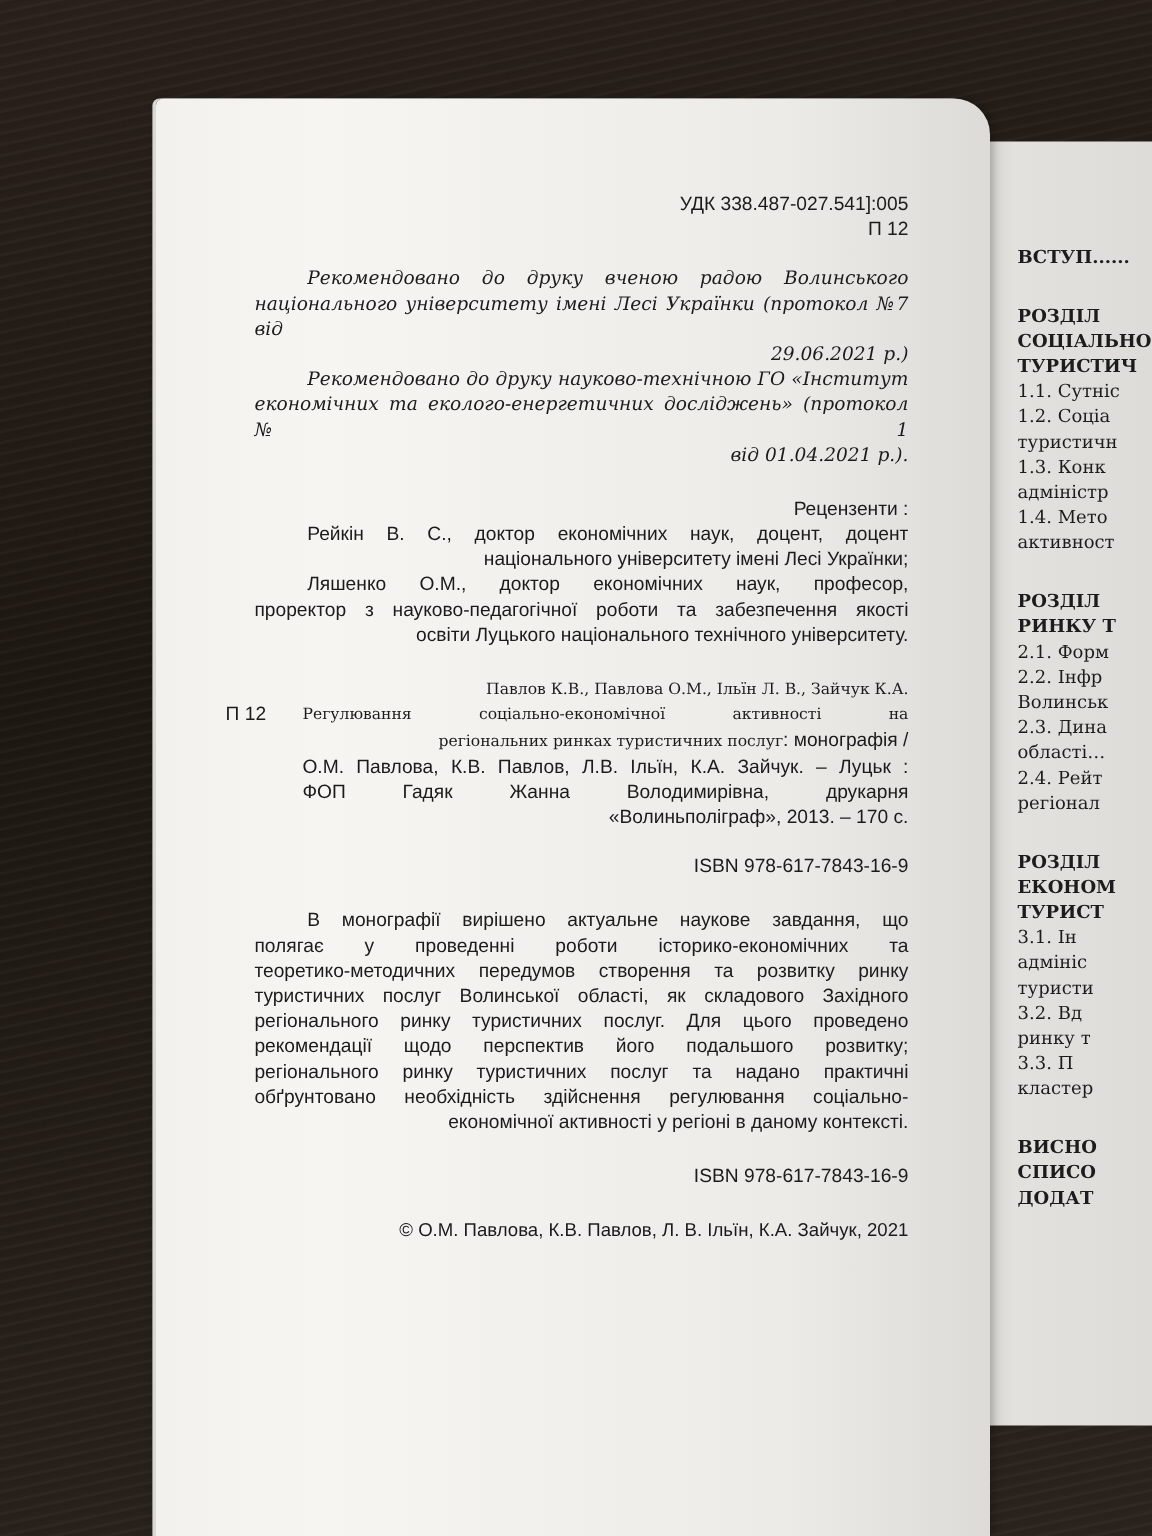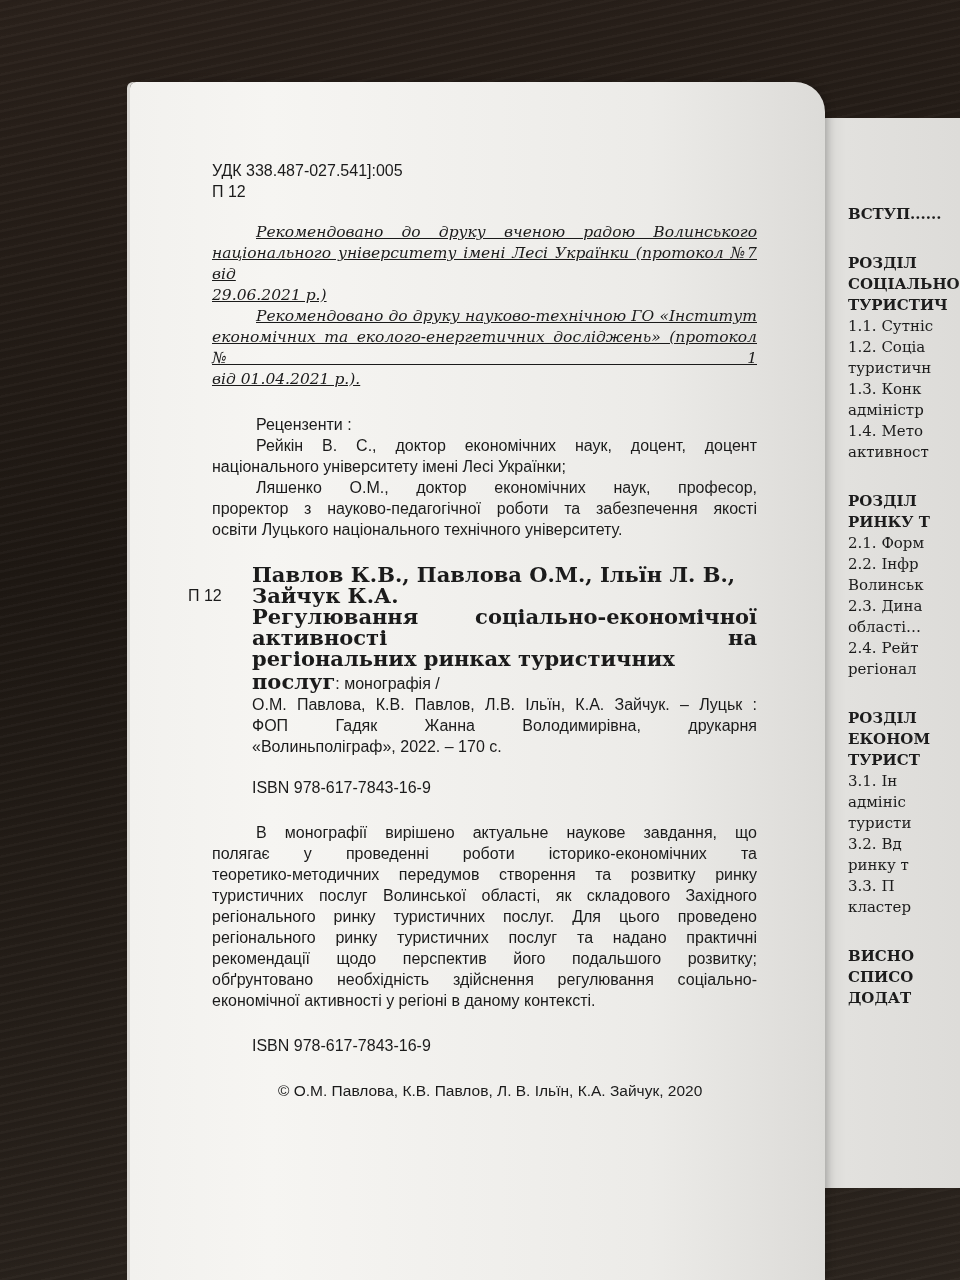--- a/index.html
+++ b/index.html
@@ -18,25 +18,25 @@
       border-radius: 6px 30px 0 0;
       box-shadow: -3px 0 0 #dad8d4, 2px 0 8px rgba(0,0,0,0.25);
     }
     .right-page {
       position: absolute; left: 822px; top: 118px; width: 160px; height: 1070px;
       background: linear-gradient(90deg, #d6d5d2 0%, #e2e1de 15%, #dcdbd8 100%);
       border-radius: 4px 0 0 0;
       overflow: hidden;
     }
     .page-content { position: absolute; left: 82px; top: 78px; width: 545px; color: #1b1b1b; font-size: 17.5px; line-height: 21px; }
-    .line { display: block; }
+    .line { display: block; text-align: right; }
     .j { text-align: justify; text-align-last: justify; }
     .indent { text-indent: 44px; }
-    .italic { font-style: italic; font-family: "DejaVu Serif", serif; font-size: 15.5px; text-decoration: underline; }
-    .bold { font-weight: bold; font-family: "DejaVu Serif", serif; font-size: 21px; }
+    .italic { font-style: italic; font-family: "DejaVu Serif", serif; font-size: 15.5px; }
+    .bold { font-weight: normal; font-family: "DejaVu Serif", serif; font-size: 13px; }
     .sans { font-family: "Liberation Sans", sans-serif; font-size: 16px; }
     .gap-s { height: 20px; }
     .gap-m { height: 24px; }
     .biblio { position: relative; padding-left: 52px; }
     .biblio-code { position: absolute; left: -12px; top: 21px; }
     .toc { position: absolute; left: 26px; top: 86px; width: 200px; color: #1c1c1c; font-family: "DejaVu Serif", serif; font-size: 15px; line-height: 21px; white-space: nowrap; }
     .toc .h { font-weight: bold; font-size: 15px; }
     .toc .gap-l { height: 28px; }
   </style>
 </head>
@@ -127,36 +127,36 @@
 
     <div class="biblio" style="margin-left:-12px;">
       <span class="biblio-code sans">П 12</span>
       <span class="line bold">Павлов К.В., Павлова О.М., Ільїн Л. В., Зайчук К.А.</span>
       <span class="line bold j">Регулювання соціально-економічної активності на</span>
       <span class="line">
         <span class="bold">регіональних ринках туристичних послуг</span><span class="sans">: монографія /</span>
       </span>
       <span class="line sans j">О.М. Павлова, К.В. Павлов, Л.В. Ільїн, К.А. Зайчук. – Луцьк :</span>
       <span class="line sans j">ФОП Гадяк Жанна Володимирівна, друкарня</span>
-      <span class="line sans">«Волиньполіграф», 2022. – 170 с.</span>
+      <span class="line sans">«Волиньполіграф», 2013. – 170 с.</span>
       <div class="gap-s"></div>
       <span class="line sans">ISBN 978-617-7843-16-9</span>
     </div>
     <div class="gap-m"></div>
 
     <div>
       <span class="line sans j indent">В монографії вирішено актуальне наукове завдання, що</span>
       <span class="line sans j">полягає у проведенні роботи історико-економічних та</span>
       <span class="line sans j">теоретико-методичних передумов створення та розвитку ринку</span>
       <span class="line sans j">туристичних послуг Волинської області, як складового Західного</span>
       <span class="line sans j">регіонального ринку туристичних послуг. Для цього проведено</span>
+      <span class="line sans j">рекомендації щодо перспектив його подальшого розвитку;</span>
       <span class="line sans j">регіонального ринку туристичних послуг та надано практичні</span>
-      <span class="line sans j">рекомендації щодо перспектив його подальшого розвитку;</span>
       <span class="line sans j">обґрунтовано необхідність здійснення регулювання соціально-</span>
       <span class="line sans">економічної активності у регіоні в даному контексті.</span>
     </div>
     <div class="gap-m"></div>
 
     <span class="line sans" style="padding-left:40px;">ISBN 978-617-7843-16-9</span>
     <div class="gap-m"></div>
-    <span class="line sans" style="padding-left:66px; font-size:15.5px; white-space:nowrap;">© О.М. Павлова, К.В. Павлов, Л. В. Ільїн, К.А. Зайчук, 2020</span>
+    <span class="line sans" style="padding-left:66px; font-size:15.5px; white-space:nowrap;">© О.М. Павлова, К.В. Павлов, Л. В. Ільїн, К.А. Зайчук, 2021</span>
   </div>
 </div>
 
 </body></html>

